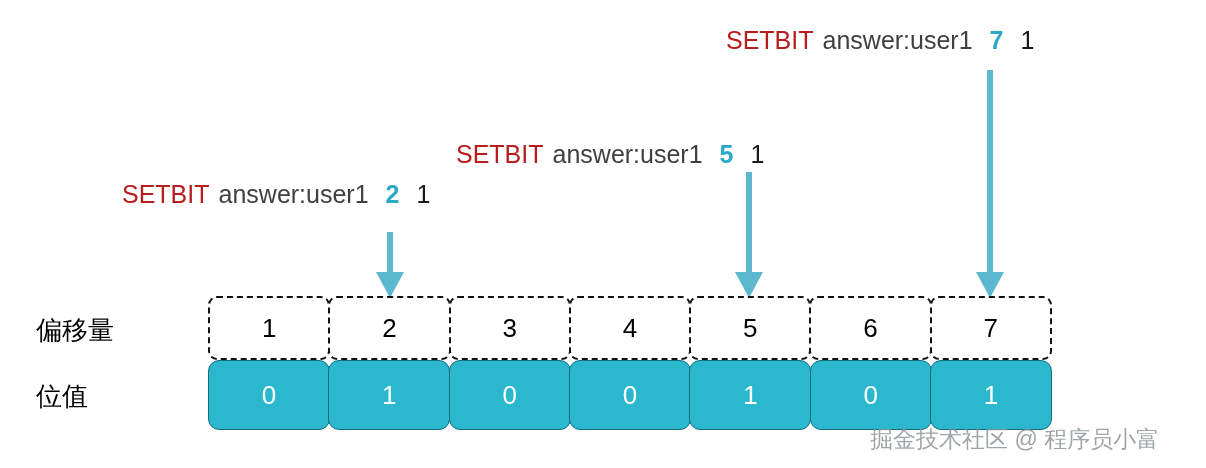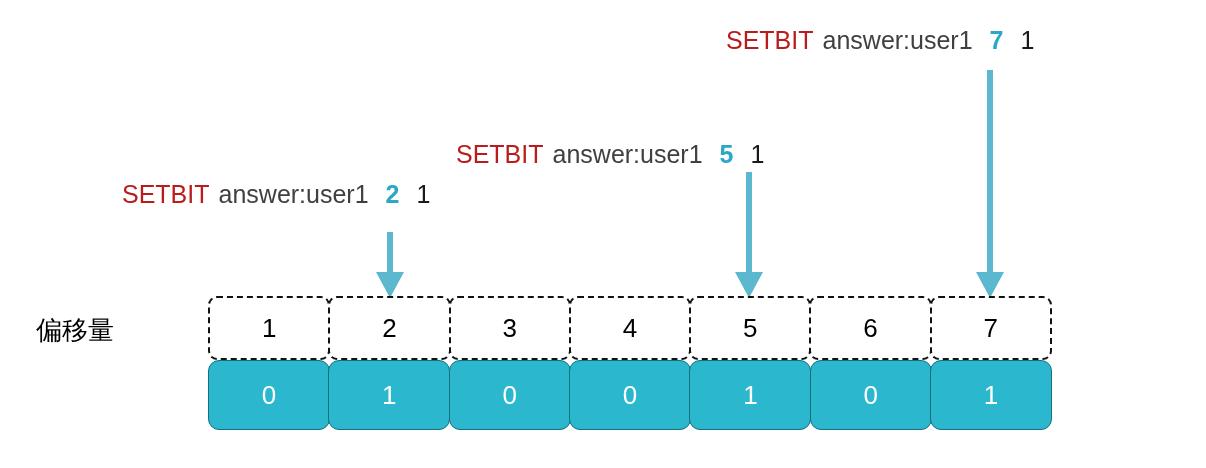--- a/index.html
+++ b/index.html
@@ -137,20 +137,21 @@
     <path d="M18 4 L18 110" stroke="#5bb8ce" stroke-width="6" fill="none"></path>
     <path d="M4 104 L32 104 L18 130 Z" fill="#5bb8ce"></path>
   </svg>
 
   <svg class="arrow" style="left:972px; top:66px;" width="36" height="234" viewBox="0 0 36 234">
     <path d="M18 4 L18 212" stroke="#5bb8ce" stroke-width="6" fill="none"></path>
     <path d="M4 206 L32 206 L18 232 Z" fill="#5bb8ce"></path>
   </svg>
 
   <div class="row-label" style="left:36px; top:313px; width:120px;">偏移量</div>
+  <div class="row-label" style="left:36px; top:379px; width:120px;">位值</div>
 
   <div class="grid">
 
     <div class="row row-offsets">
       <div class="cell cell-offset">1</div>
       <div class="cell cell-offset">2</div>
       <div class="cell cell-offset">3</div>
       <div class="cell cell-offset">4</div>
       <div class="cell cell-offset">5</div>
       <div class="cell cell-offset">6</div>
@@ -162,14 +163,15 @@
       <div class="cell cell-bit">1</div>
       <div class="cell cell-bit">0</div>
       <div class="cell cell-bit">0</div>
       <div class="cell cell-bit">1</div>
       <div class="cell cell-bit">0</div>
       <div class="cell cell-bit">1</div>
     </div>
 
   </div>
 
+  <div class="watermark" style="left:870px; top:424px;">掘金技术社区 @ 程序员小富</div>
 
 </div>
 
 </body></html>

